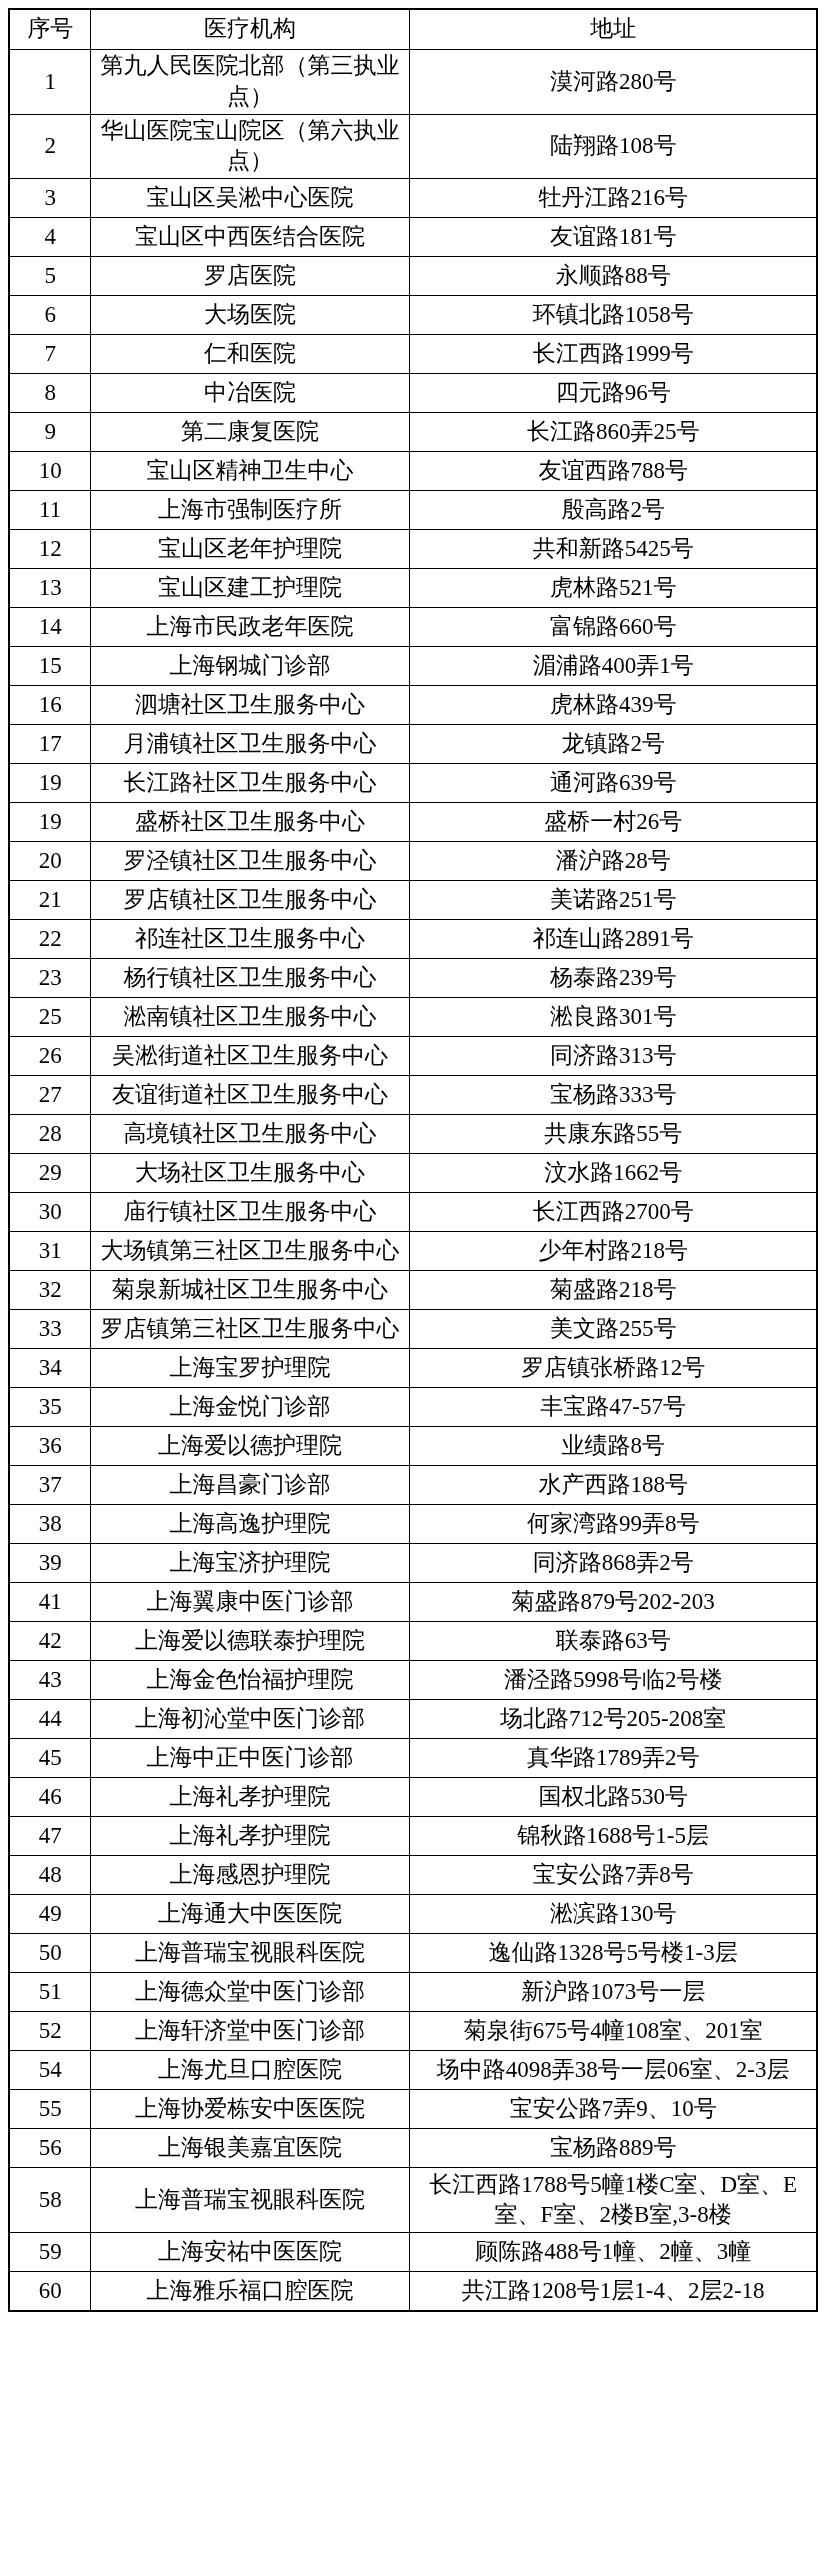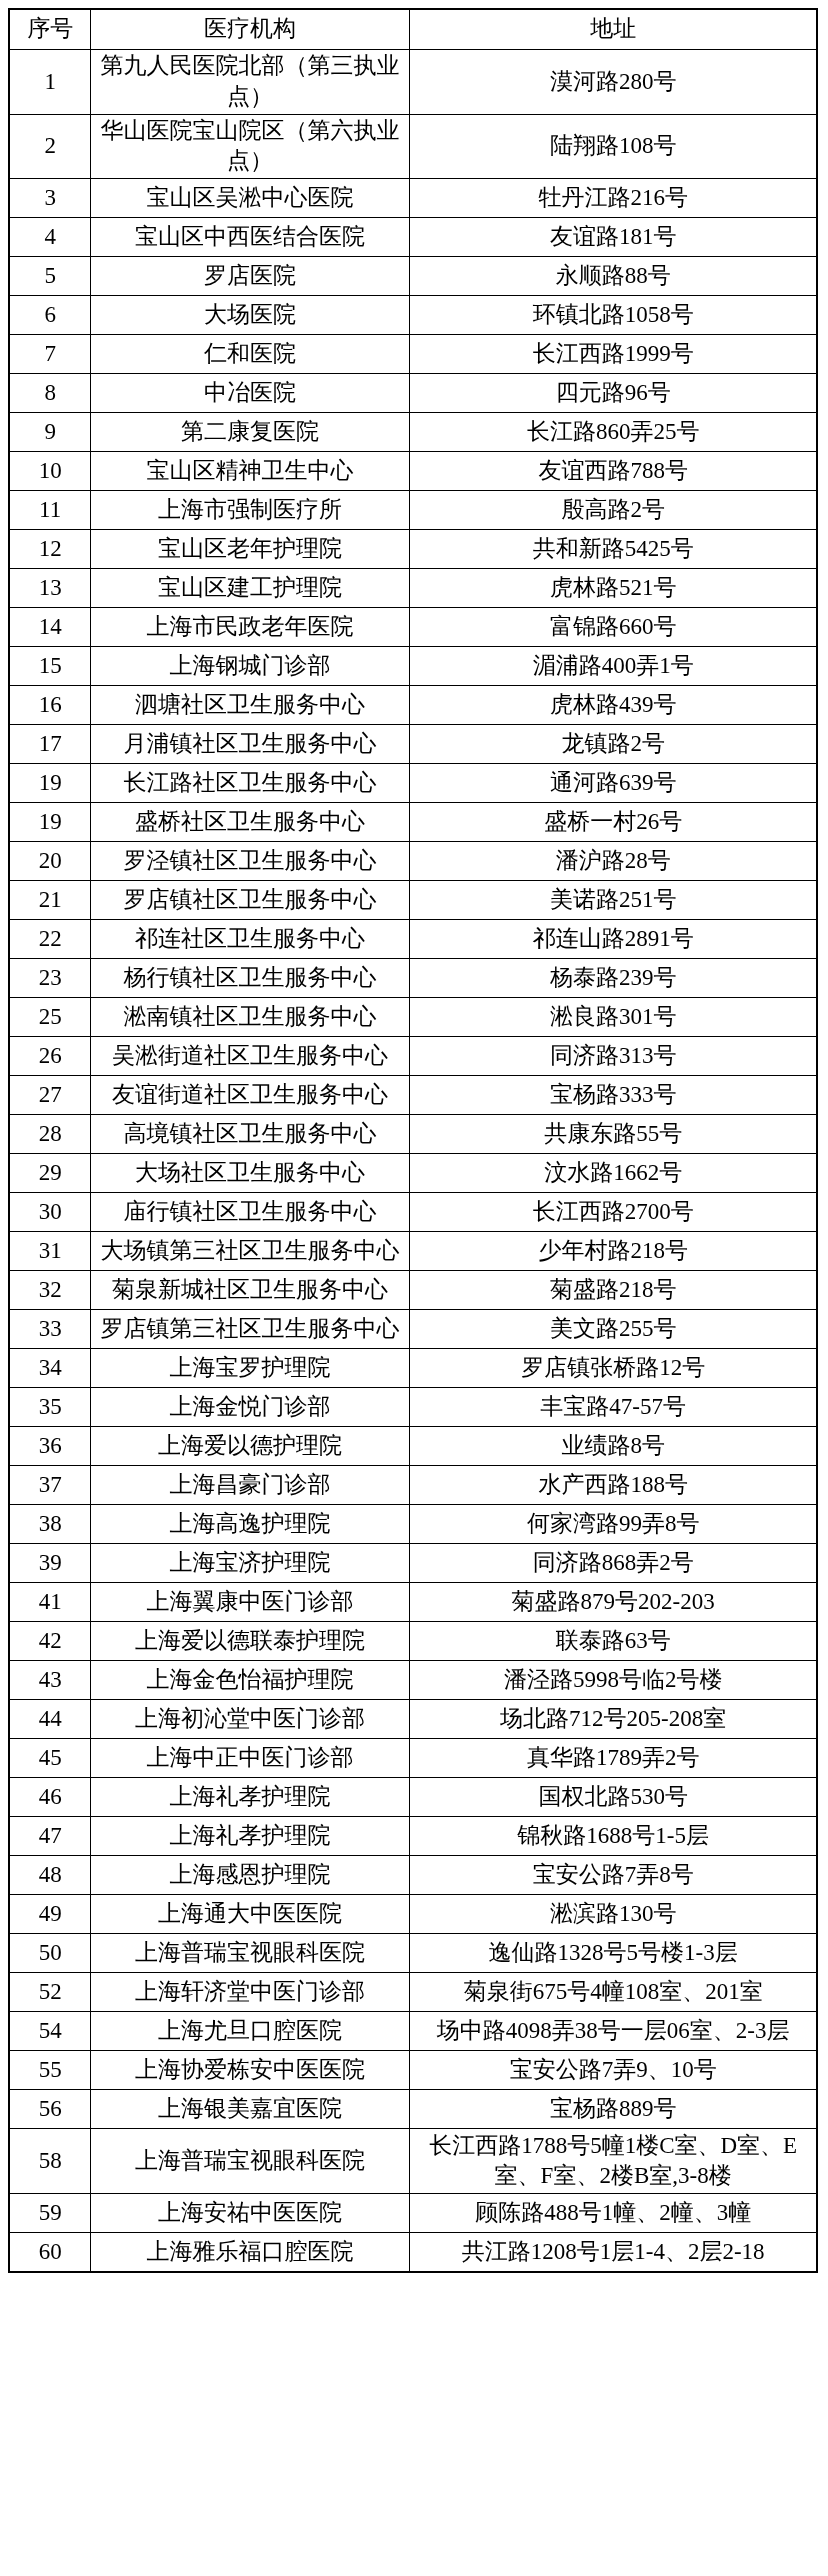--- a/index.html
+++ b/index.html
@@ -302,20 +302,25 @@
           <td>49</td>
           <td>上海通大中医医院</td>
           <td>淞滨路130号</td>
         </tr>
         <tr>
           <td>50</td>
           <td>上海普瑞宝视眼科医院</td>
           <td>逸仙路1328号5号楼1-3层</td>
         </tr>
         <tr>
+          <td>51</td>
+          <td>上海德众堂中医门诊部</td>
+          <td>新沪路1073号一层</td>
+        </tr>
+        <tr>
           <td>52</td>
           <td>上海轩济堂中医门诊部</td>
           <td>菊泉街675号4幢108室、201室</td>
         </tr>
         <tr>
           <td>54</td>
           <td>上海尤旦口腔医院</td>
           <td>场中路4098弄38号一层06室、2-3层</td>
         </tr>
         <tr>

